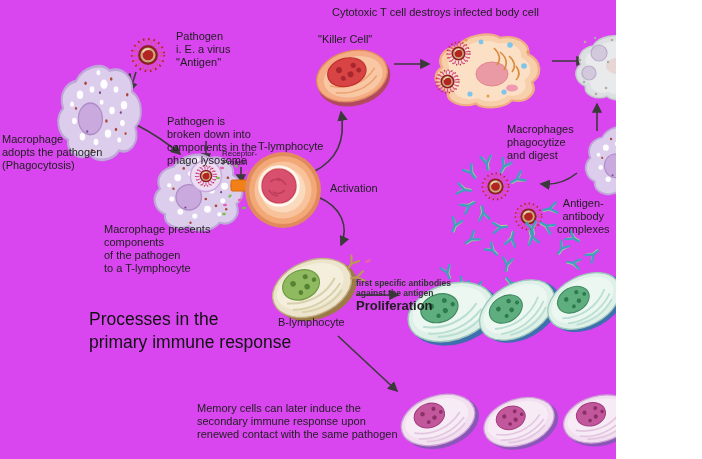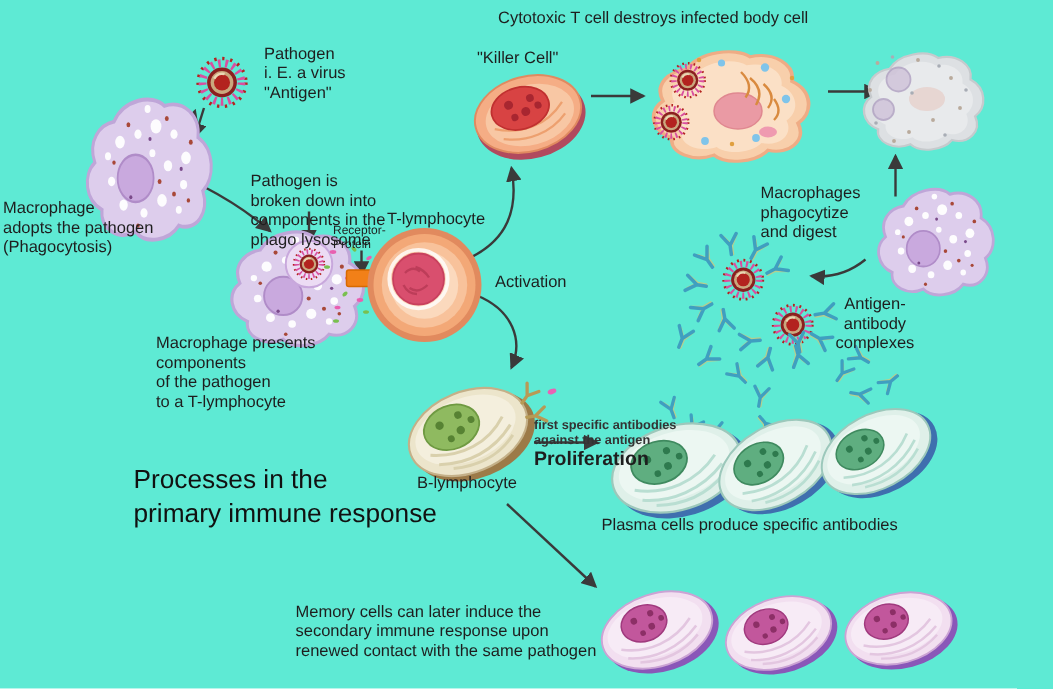--- a/index.html
+++ b/index.html
@@ -1,16 +1,16 @@
 <!DOCTYPE html>
 <html><head>
 <meta charset="utf-8">
 <style>
   html,body{margin:0;padding:0;background:#fff;}
-  #stage{position:relative;width:702px;height:459px;background:#5eead4;overflow:hidden;
+  #stage{position:relative;width:616px;height:459px;background:#d946ef;overflow:hidden;
          font-family:"Liberation Sans",sans-serif;}
   #art{position:absolute;left:0;top:0;}
   .lbl{position:absolute;white-space:pre-line;font-size:11px;line-height:13px;color:#1e1e1e;}
   .lbl.center{text-align:left;}
   .lbl.tiny{font-size:8px;line-height:9px;}
   .lbl.small{font-size:13px;line-height:10px;font-weight:bold;}
   .lbl.bold-sm{font-size:8.5px;line-height:10px;font-weight:700;color:#333;margin-top:16px;}
   .title{position:absolute;white-space:pre-line;font-size:17.5px;line-height:23px;color:#111;}
 </style>
 </head>
@@ -420,20 +420,19 @@
 components
 of the pathogen
 to a T-lymphocyte</div>
 <div class="lbl" style="left:557px;top:197px;text-align:center;">Antigen-
 antibody
 complexes</div>
 <div class="lbl" style="left:278px;top:316px;">B-lymphocyte</div>
 <div class="lbl bold-sm" style="left:356px;top:262px;">first specific antibodies
 against the antigen</div>
 <div class="lbl small" style="left:356px;top:301px;">Proliferation</div>
-<div class="lbl" style="left:401px;top:344px;">Plasma cells produce specific antibodies</div>
 <div class="lbl" style="left:197px;top:402px;">Memory cells can later induce the
 secondary immune response upon
 renewed contact with the same pathogen</div>
 <div class="title" style="left:89px;top:308px;">Processes in the
 primary immune response</div>
 
 </div>
 
 </body></html>

